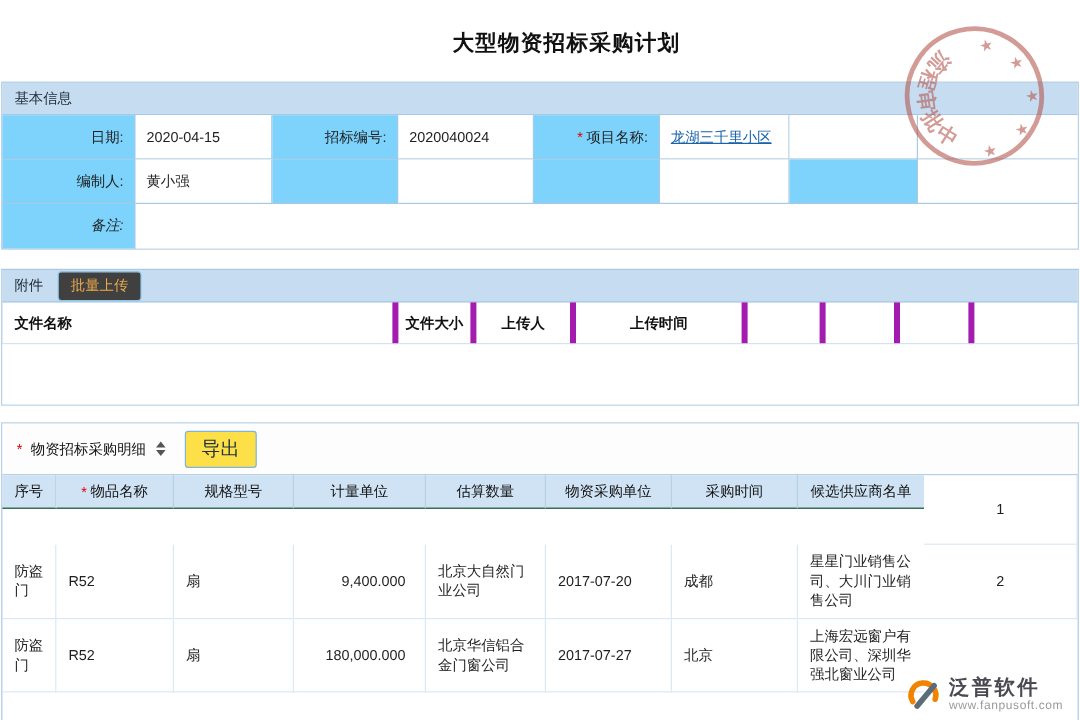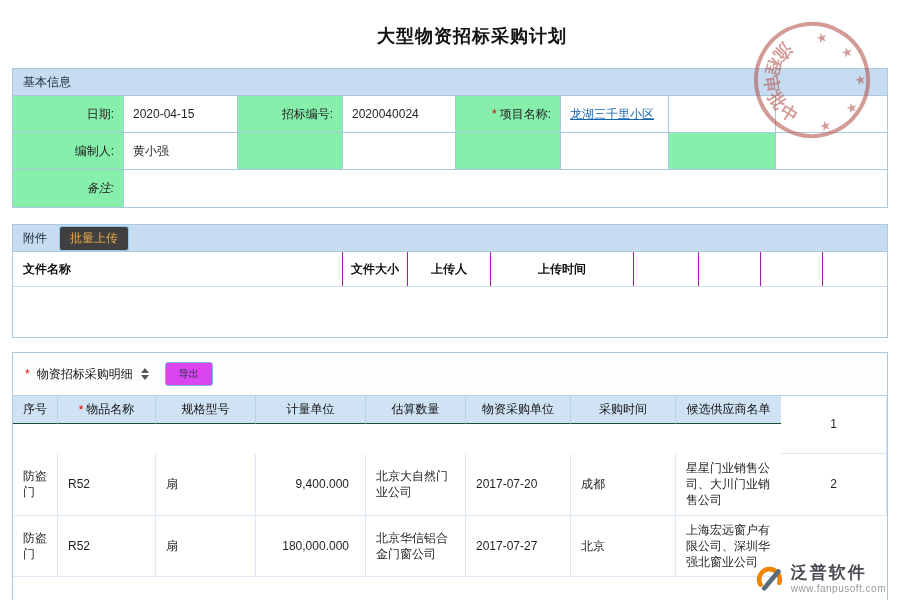--- a/index.html
+++ b/index.html
@@ -18,21 +18,21 @@
     padding-top: 24px;
     text-align: center;
     font-size: 18px;
     font-weight: bold;
     letter-spacing: 1px;
     color: #111;
     margin-left: 44px;
   }
 
   
-  .box { margin: 0 12px; border: 1px solid #a9c8e2; background: #fff; }
+  .box { margin: 0 1px; border: 1px solid #a9c8e2; background: #fff; }
   .sec-bar {
     display: flex; align-items: center; gap: 12px;
     height: 27px; padding: 0 10px;
     background: #c6ddf1;
     border-bottom: 1px solid #a9c8e2;
     font-size: 12px; color: #1e2b36;
   }
 
   
   .basic-box { margin-top: 20px; }
@@ -42,21 +42,21 @@
   }
   .fcell {
     height: 37px;
     display: flex; align-items: center;
     padding: 0 9px;
     border-right: 1px solid #a9c8e2;
     border-bottom: 1px solid #a9c8e2;
     background: #fff;
     font-size: 12px;
   }
-  .fcell.lbl { background: #86efac; justify-content: flex-end; text-align: right; }
+  .fcell.lbl { background: #7dd3fc; justify-content: flex-end; text-align: right; }
   .fcell.nr { border-right: none; }
   .fcell.nb { border-bottom: none; font-style: italic; }
   .fcell.span-rest { grid-column: 2 / -1; }
   .req { color: #dd0000; margin-right: 3px; }
   .link { color: #1763ad; text-decoration: underline; cursor: pointer; }
 
   
   .att-box { margin-top: 16px; }
   .upload-btn {
     background: #404040;
@@ -70,43 +70,43 @@
   }
   .att-head {
     display: grid;
     grid-template-columns: 330px 65px 83px 143px 65px 62px 62px 1fr;
     border-bottom: 1px solid #cadcec;
   }
   .att-hcell {
     height: 34px;
     display: flex; align-items: center; justify-content: center;
     font-weight: bold; font-size: 12px; color: #111;
-    border-right: 1px solid #a21caf;
+    border-right: 5px solid #a21caf;
   }
   .att-hcell.first { justify-content: flex-start; padding-left: 10px; }
   .att-hcell.nr { border-right: none; }
   .att-body { height: 50px; background: #fff; }
 
   
   .detail-box { margin-top: 14px; height: 262px; position: relative; }
   .detail-title {
     display: flex; align-items: center;
     height: 42px; padding: 0 12px; gap: 4px;
     background: #fdfdfd; font-size: 12px; color: #111;
   }
   .sort-icon { display: inline-flex; flex-direction: column; gap: 2px; margin-left: 4px; cursor: pointer; }
   .sort-icon .tri-up { width:0; height:0; border-left:4px solid transparent; border-right:4px solid transparent; border-bottom:5px solid #555; }
   .sort-icon .tri-down { width:0; height:0; border-left:4px solid transparent; border-right:4px solid transparent; border-top:5px solid #555; }
   .export-btn {
     margin-left: 12px;
-    background: #d946ef;
+    background: #fde047;
     border: 1px solid #7fb5dd;
     border-radius: 3px;
     padding: 4px 13px;
-    font-size: 10px; color: #22313f;
+    font-size: 16px; color: #22313f;
     cursor: pointer;
     font-family: Liberation Serif, serif;
   }
   .dt-grid {
     display: grid;
     grid-template-columns: 45px 98px 100px 110px 100px 105px 105px 105px 1fr;
     border-top: 1px solid #b7d0e6;
   }
   .dt-hcell {
     background: #cfe3f5;

